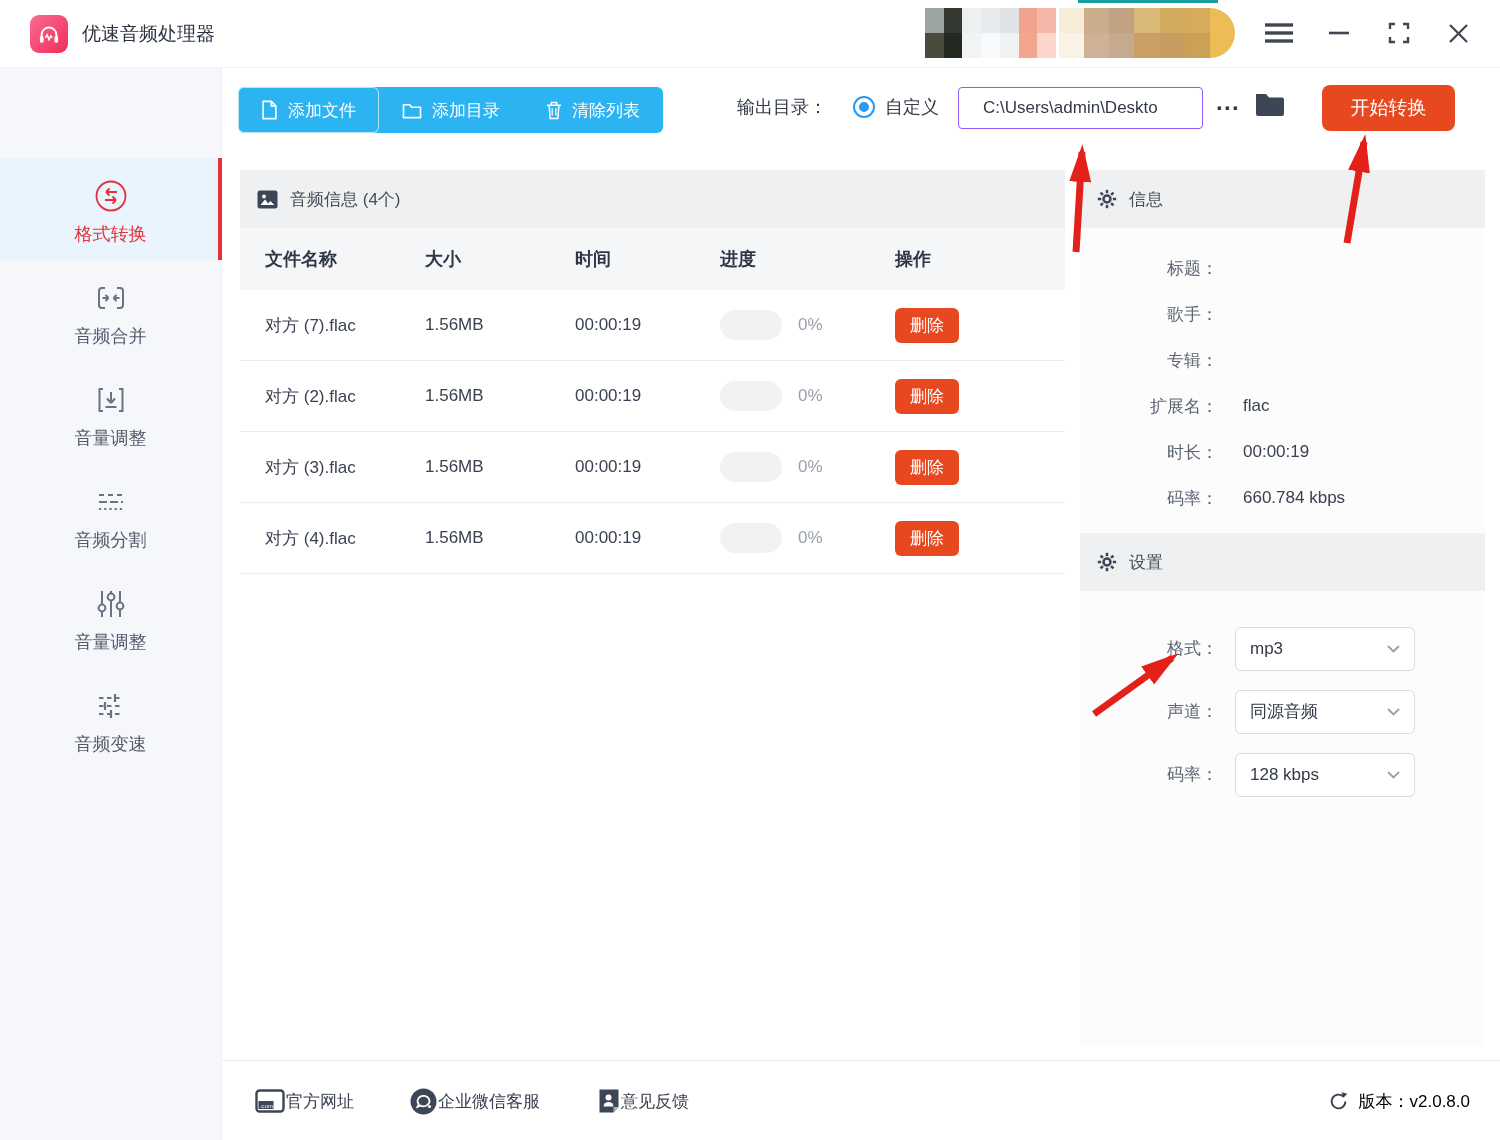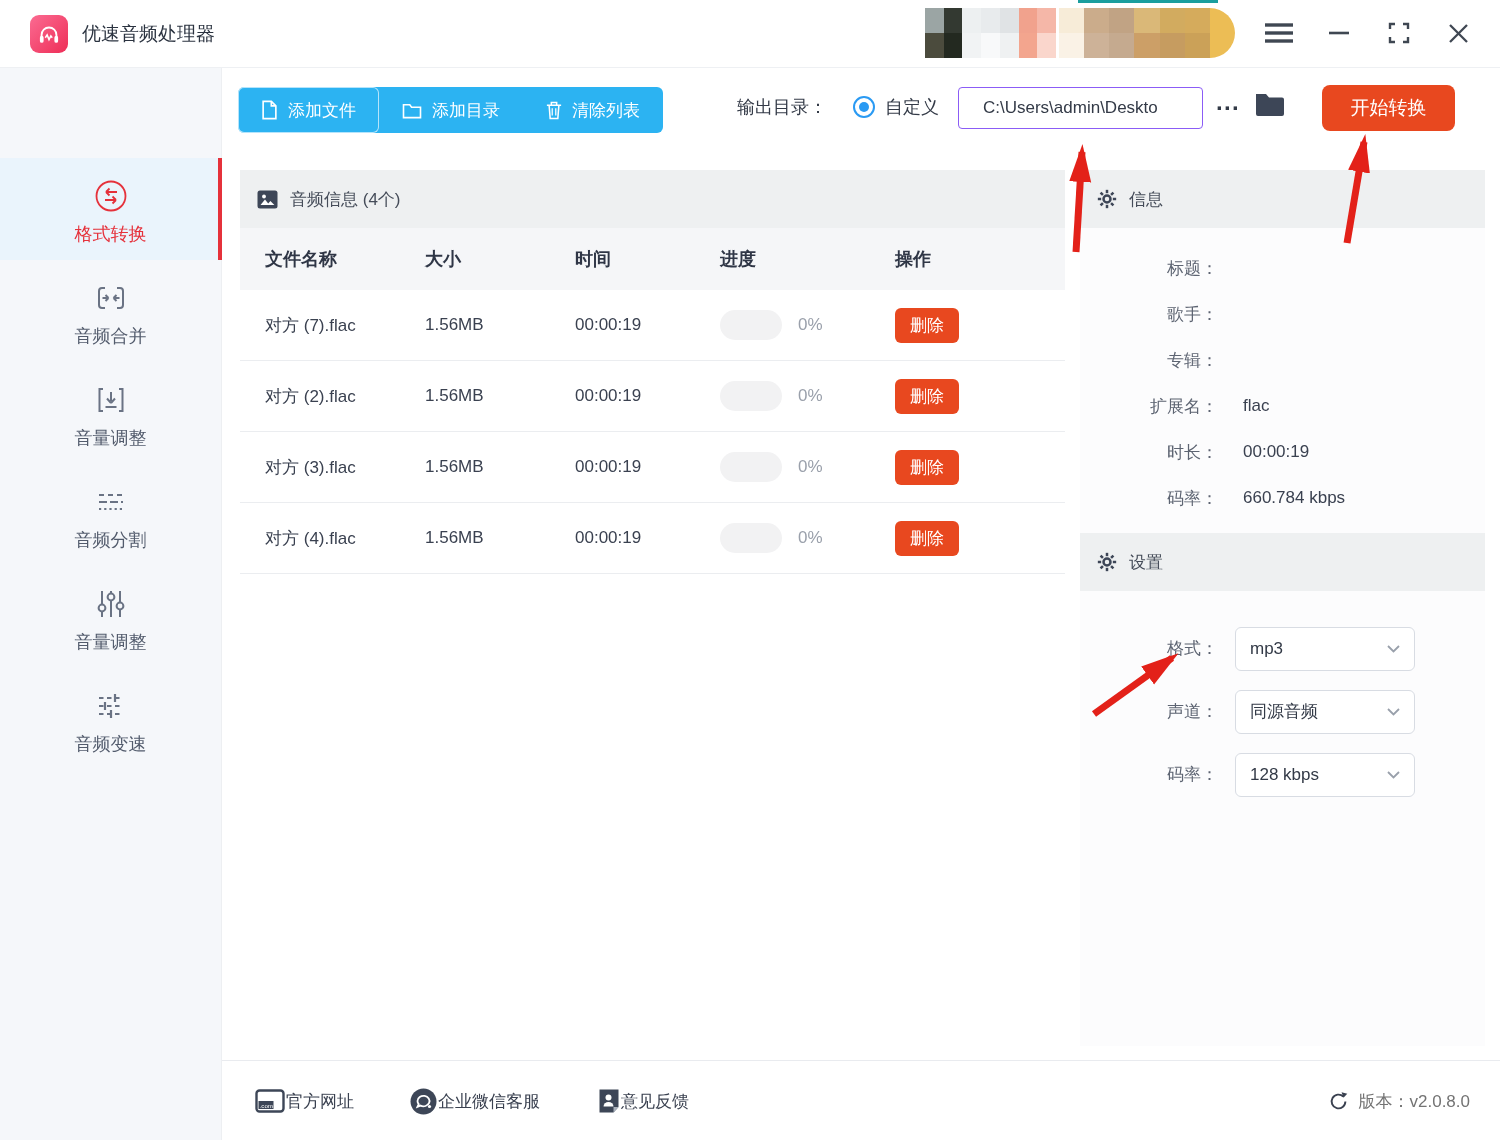--- a/index.html
+++ b/index.html
@@ -63,21 +63,21 @@
   .settings-body { height:455px; background:#fcfcfd; padding-top:26px; }
   .srow { display:flex; align-items:center; height:63px; font-size:17px; }
   .srow .k { width:138px; text-align:right; color:#5d6472; }
   .select { margin-left:17px; width:180px; height:44px; border:1px solid #d8dce3; border-radius:6px; background:#fff;
             display:flex; align-items:center; padding:0 14px; font-size:17px; color:#333a47; cursor:pointer; }
   .select .chev { margin-left:auto; display:flex; }
   
   .footer { position:absolute; left:222px; right:0; bottom:0; height:80px; background:#fff; border-top:1px solid #e9ebef; }
   .f-item { position:absolute; top:0; height:80px; display:flex; align-items:center; gap:1px; font-size:17px; color:#3a4150; cursor:pointer; background:none; border:none; font-family:inherit; }
   .f-site { left:33px; } .f-wechat { left:188px; } .f-feedback { left:376px; }
-  .f-version { position:absolute; right:30px; top:0; height:80px; display:flex; align-items:center; gap:10px; font-size:17px; color:#737373; }
+  .f-version { position:absolute; right:30px; top:0; height:80px; display:flex; align-items:center; gap:10px; font-size:17px; color:#000000; }
   
   .arrows { position:absolute; left:0; top:0; width:1500px; height:1140px; pointer-events:none; z-index:9; }
 </style>
 </head>
 <body>
 
 <div class="titlebar">
   <div class="app-icon">
     <svg width="26" height="26" viewBox="0 0 28 28">
       <path d="M6 18 v-3 a8 8 0 0 1 16 0 v3" fill="none" stroke="#fff" stroke-width="2"></path>

